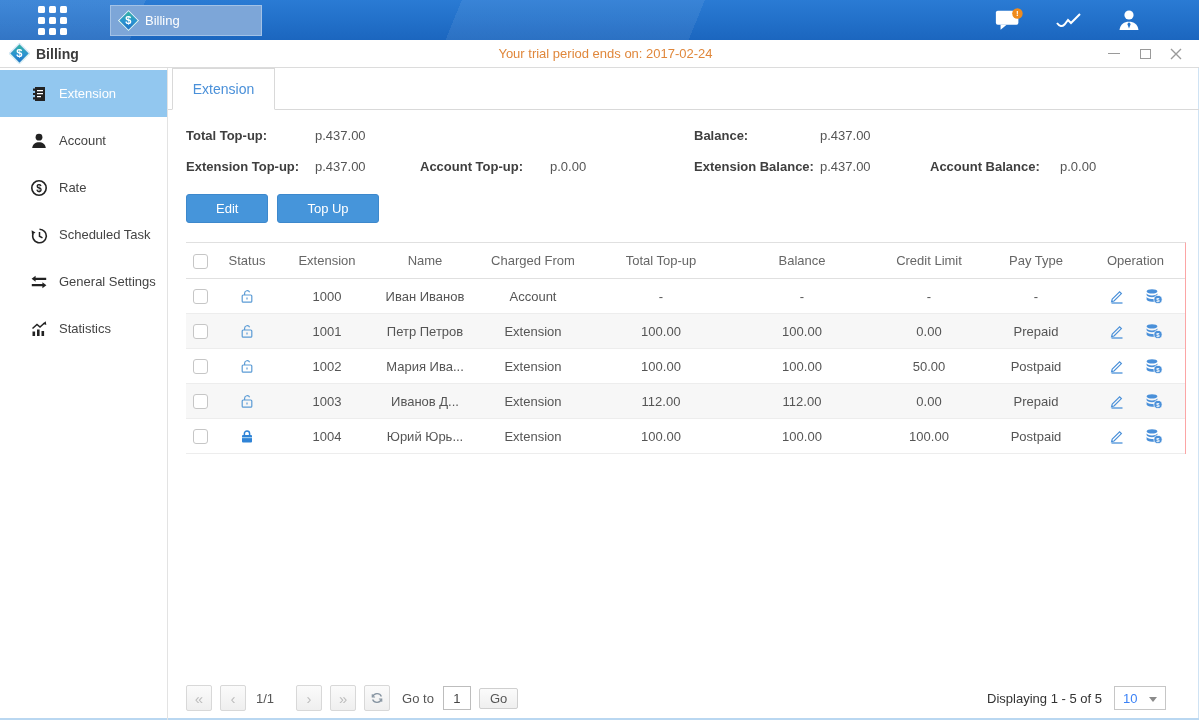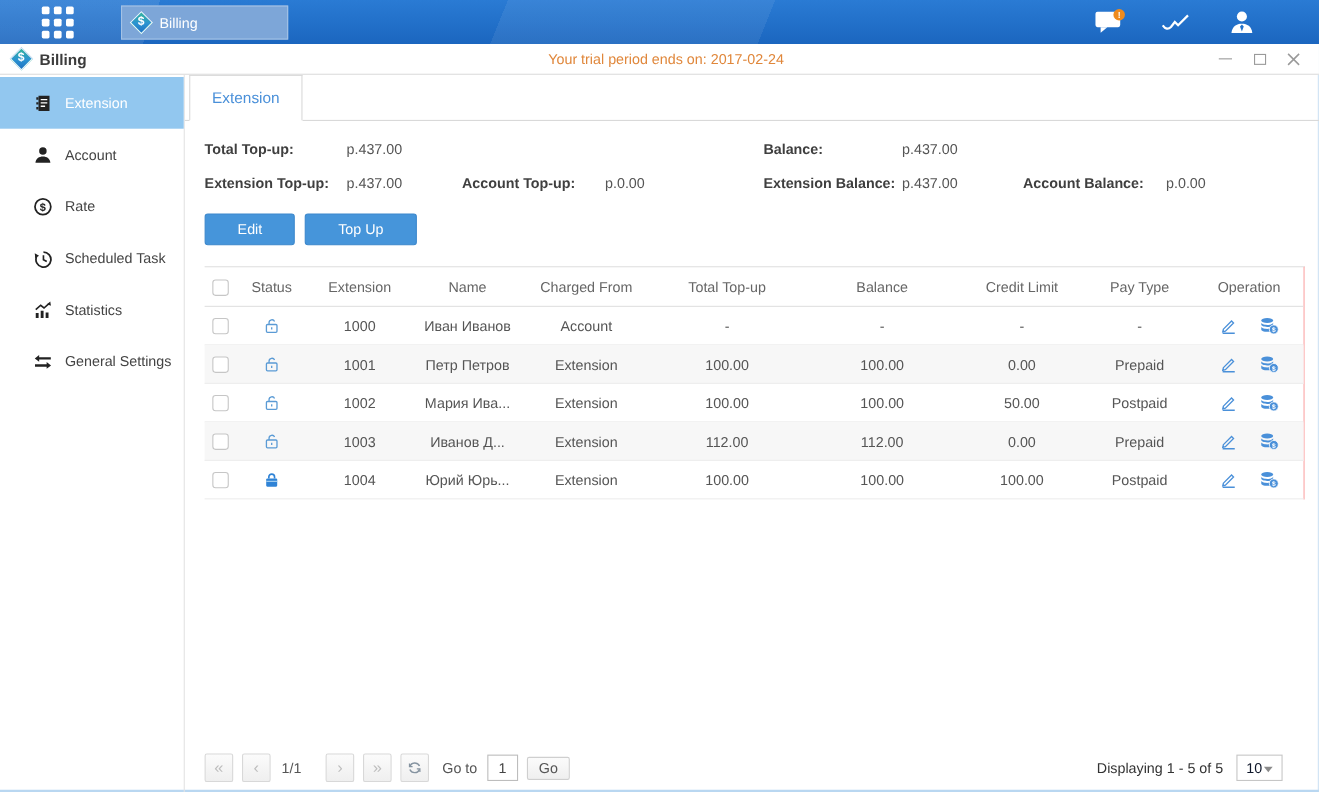--- a/index.html
+++ b/index.html
@@ -88,21 +88,21 @@
     background:linear-gradient(#fbfbfb,#efefef); color:#bdbdbd; font-size:15px;
     display:flex; align-items:center; justify-content:center; cursor:pointer; }
   .page-ind { color:#555; margin:0 22px 0 2px; }
   .goto-label { color:#555; margin:0 9px 0 4px; }
   .goto-input { width:28px; height:24px; border:1px solid #bdbdbd; text-align:center; color:#444;
     font-family:inherit; font-size:13px; margin-right:8px; }
   .go-btn { height:21px; padding:0 10px; border:1px solid #cfcfcf; border-radius:2px;
     background:linear-gradient(#fbfbfb,#efefef); color:#555; font-size:13px; display:flex; align-items:center; cursor:pointer; font-family:inherit; }
   .pg-right { margin-left:auto; display:flex; align-items:center; }
   .displaying { color:#333; margin-right:12px; }
-  .pagesize { width:42px; height:24px; border:1px solid #c6c6c6; background:#fff; color:#0f172a;
+  .pagesize { width:52px; height:24px; border:1px solid #c6c6c6; background:#fff; color:#3b82f6;
     display:flex; align-items:center; padding:0 8px; position:relative; cursor:pointer; margin-right:20px; }
   .caret { position:absolute; right:8px; top:10px; width:0; height:0;
     border-left:4px solid transparent; border-right:4px solid transparent; border-top:5px solid #8a8a8a; }
 </style>
 </head>
 <body>
 
 <div class="app">
 
   <div class="topbar">
@@ -207,34 +207,34 @@
             <path d="M9.5 3.2a6.8 6.8 0 1 1-6.4 4.5" fill="none" stroke="#222" stroke-width="1.6"></path>
             <path fill="#222" d="M2 8.8L1.6 4.2l3.9 2.4z"></path>
             <path d="M9.5 6v4.2l3 1.6" fill="none" stroke="#222" stroke-width="1.5"></path>
           </svg>
         </span>
         <span>Scheduled Task</span>
       </div>
       <div class="side-item">
         <span class="side-icon">
           <svg viewBox="0 0 18 18" width="18" height="18" fill="#222">
+            <path d="M5.6 2.8L1.6 5.8l4 3V6.9h10.6V4.7H5.6zM12.4 9.2l4 3-4 3v-1.9H1.8v-2.2h10.6z"></path>
+          </svg>
+        </span>
+        <span>General Settings</span>
+      </div>
+      <div class="side-item">
+        <span class="side-icon">
+          <svg viewBox="0 0 18 18" width="18" height="18" fill="#222">
             <path d="M2.5 11.5h2.6V16H2.5zM7 9.5h2.6V16H7zM11.5 11h2.6v5h-2.6z"></path>
             <path d="M2.5 8.5l4.5-4 3 2.5 4.5-4" fill="none" stroke="#222" stroke-width="1.5"></path>
             <path d="M15.7 1.2l.6 3.8-3.5-1.3z"></path>
           </svg>
         </span>
         <span>Statistics</span>
-      </div>
-      <div class="side-item">
-        <span class="side-icon">
-          <svg viewBox="0 0 18 18" width="18" height="18" fill="#222">
-            <path d="M5.6 2.8L1.6 5.8l4 3V6.9h10.6V4.7H5.6zM12.4 9.2l4 3-4 3v-1.9H1.8v-2.2h10.6z"></path>
-          </svg>
-        </span>
-        <span>General Settings</span>
       </div>
     </div>
 
     <div class="content">
       <div class="tabstrip">
         <div class="tab">Extension</div>
       </div>
 
       <div class="content-inner">
 

